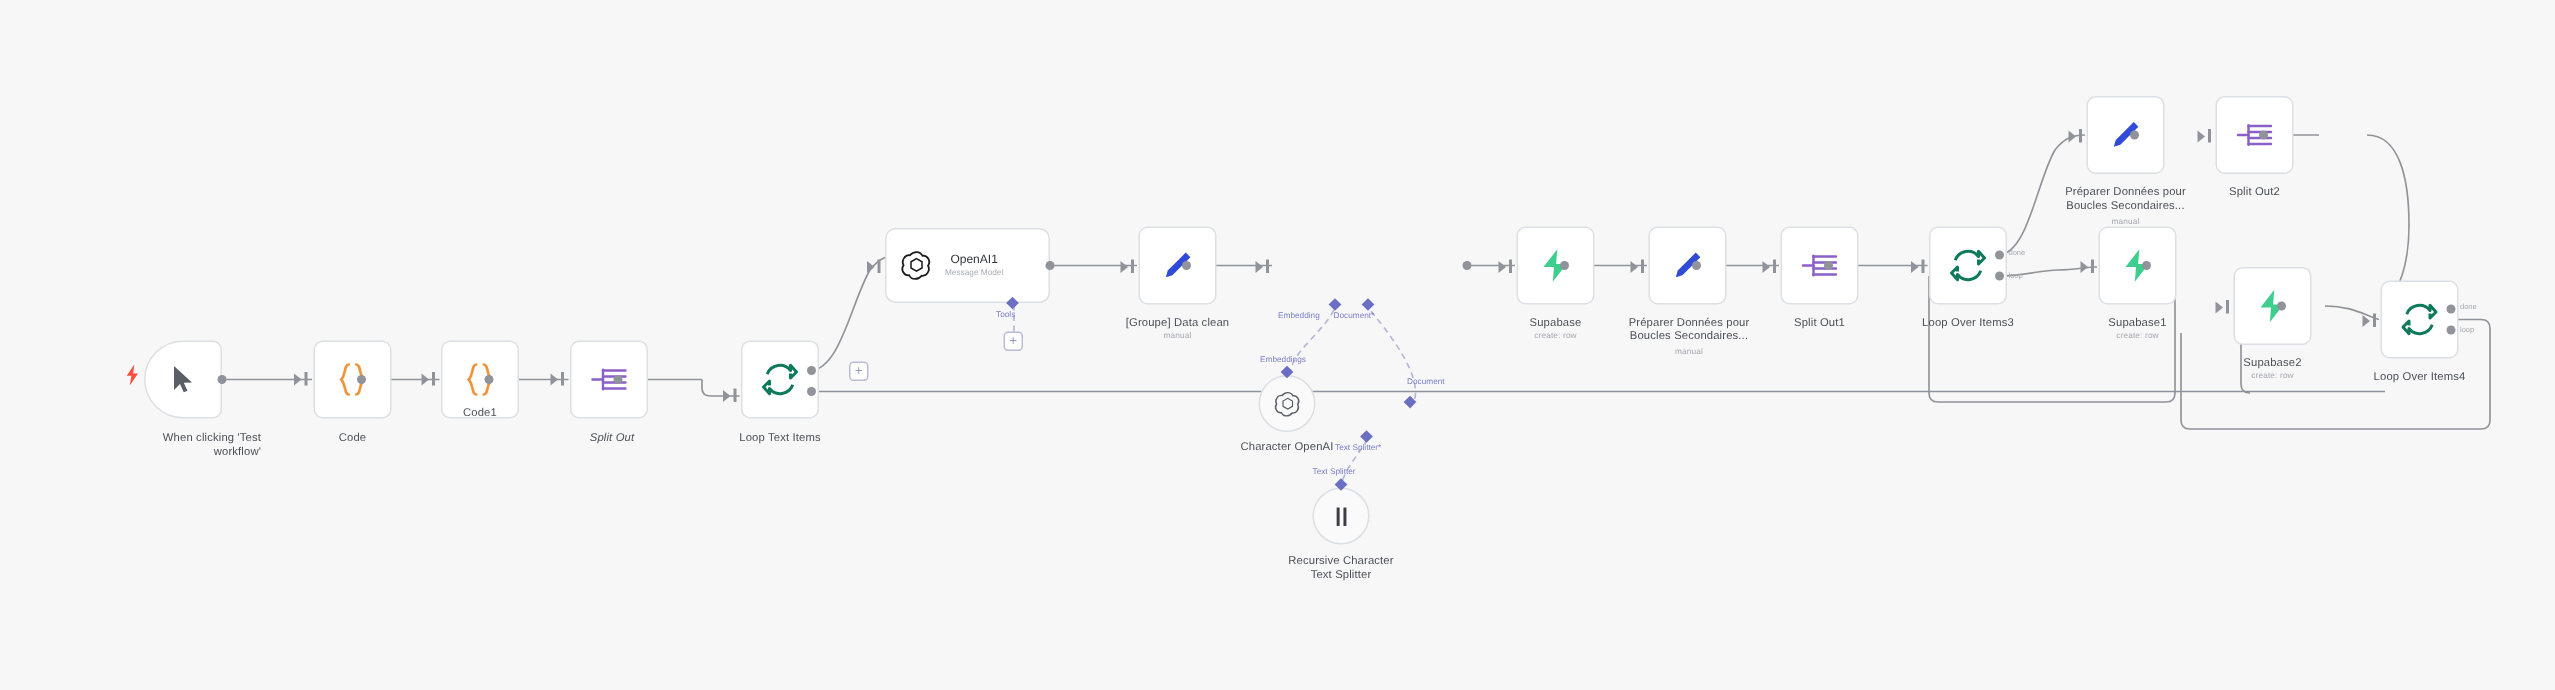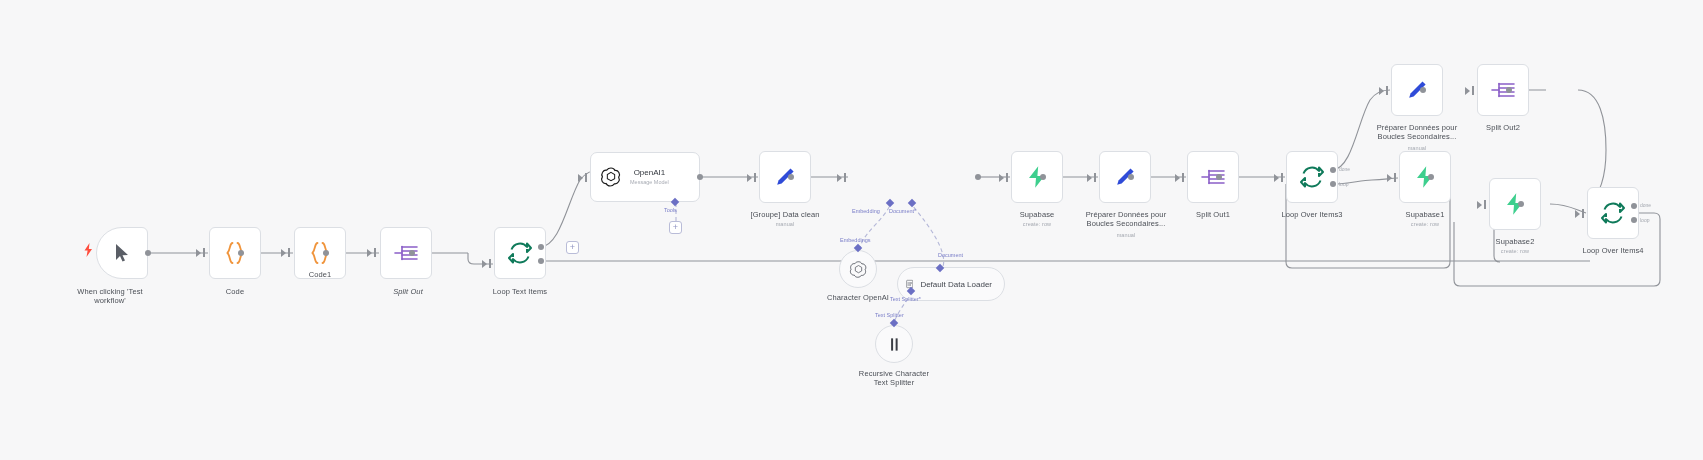--- a/index.html
+++ b/index.html
@@ -214,21 +214,21 @@
     <svg class="glyph" width="18" height="20" viewBox="0 0 18 20">
       <path d="M3 1 L3 17 L7 13 L9.5 18.5 L12 17.5 L9.5 12.2 L15 12 Z" fill="#5a5e66"></path>
     </svg>
   </div>
   <div class="bolt" style="left:84px; top:243px;">
     <svg width="9" height="14" viewBox="0 0 9 14">
         <path d="M5.5 0 L0.5 7.5 L3.6 7.5 L2.5 14 L8 6 L4.8 6 Z" fill="#ff4d3d"></path>
       </svg>
   </div>
   <div class="dot" style="left:145px; top:250px;"></div>
-  <div class="node-label" style="left:58px; top:287px; width:104px;">When clicking 'Test
+  <div class="node-label" style="left:70px; top:287px; width:104px;text-align:right;">When clicking 'Test
 workflow'</div>
 
   <div class="node square" style="left:209px; top:227px;">
     <svg class="glyph" width="26" height="26" viewBox="0 0 26 26">
       <path d="M10.5 3 C7.5 3 8.5 10 5.5 13 C8.5 16 7.5 23 10.5 23" stroke="#f0943b" stroke-width="1.8" fill="none" stroke-linecap="round"></path>
       <path d="M15.5 3 C18.5 3 17.5 10 20.5 13 C17.5 16 18.5 23 15.5 23" stroke="#f0943b" stroke-width="1.8" fill="none" stroke-linecap="round"></path>
     </svg>
   </div>
   <div class="inbar" style="left:203px; top:248px;"></div>
   <div class="inarrow" style="left:196px; top:249px;"></div>
@@ -419,27 +419,20 @@
   <div class="node circle" style="left:839px; top:250px;">
     <svg class="glyph" width="19" height="19" viewBox="0 0 24 24">
       <path d="M12 2.2 C14 2.2 15.6 3.3 16.3 4.9 C18 4.7 19.7 5.5 20.6 7.1 C21.6 8.8 21.4 10.8 20.4 12.2 C21.2 13.7 21.2 15.6 20.2 17.2 C19.2 18.9 17.4 19.7 15.7 19.4 C14.7 20.8 13 21.8 11 21.8 C9 21.8 7.4 20.7 6.7 19.1 C5 19.3 3.3 18.5 2.4 16.9 C1.4 15.2 1.6 13.2 2.6 11.8 C1.8 10.3 1.8 8.4 2.8 6.8 C3.8 5.1 5.6 4.3 7.3 4.6 C8.3 3.2 10 2.2 12 2.2 Z" fill="none" stroke="#5a5e66" stroke-width="1.2"></path>
       <path d="M12 7 L16 9.3 L16 13.8 L12 16.1 L8 13.8 L8 9.3 Z" fill="none" stroke="#5a5e66" stroke-width="1"></path>
     </svg>
   </div>
   <div class="diamond" style="left:855px; top:245px;"></div>
   <div class="conn-label" style="left:840px; top:237px;">Embeddings</div>
   <div class="node-label" style="left:808px; top:293px; width:100px;">Character OpenAI</div>
 
-  <div class="node pill" style="left:897px; top:267px; width:108px;">
-    <svg class="glyph" width="14" height="16" viewBox="0 0 14 16">
-      <rect x="1.2" y="1" width="11.6" height="14" rx="1.3" fill="none" stroke="#5a5e66" stroke-width="1.1"></rect>
-      <path d="M4 4.2 L4 11.8 M6.3 4.2 L6.3 11.8 M8.6 4.2 L8.6 11.8 M10.6 4.2 L10.6 8" stroke="#5a5e66" stroke-width="0.9"></path>
-    </svg>
-    <span class="pill-label">Default Data Loader</span>
-  </div>
   <div class="diamond" style="left:937px; top:265px;"></div>
   <div class="conn-label" style="left:938px; top:252px;">Document</div>
   <div class="diamond" style="left:908px; top:288px;"></div>
   <div class="conn-label" style="left:890px; top:296px;">Text Splitter*</div>
 
   <div class="node circle" style="left:875px; top:325px;">
     <svg class="glyph" width="17" height="17" viewBox="0 0 18 18">
       <rect x="5.4" y="2.5" width="2.1" height="13" fill="#3a3d44"></rect>
       <rect x="10.2" y="2.5" width="2.1" height="13" fill="#3a3d44"></rect>
     </svg>

